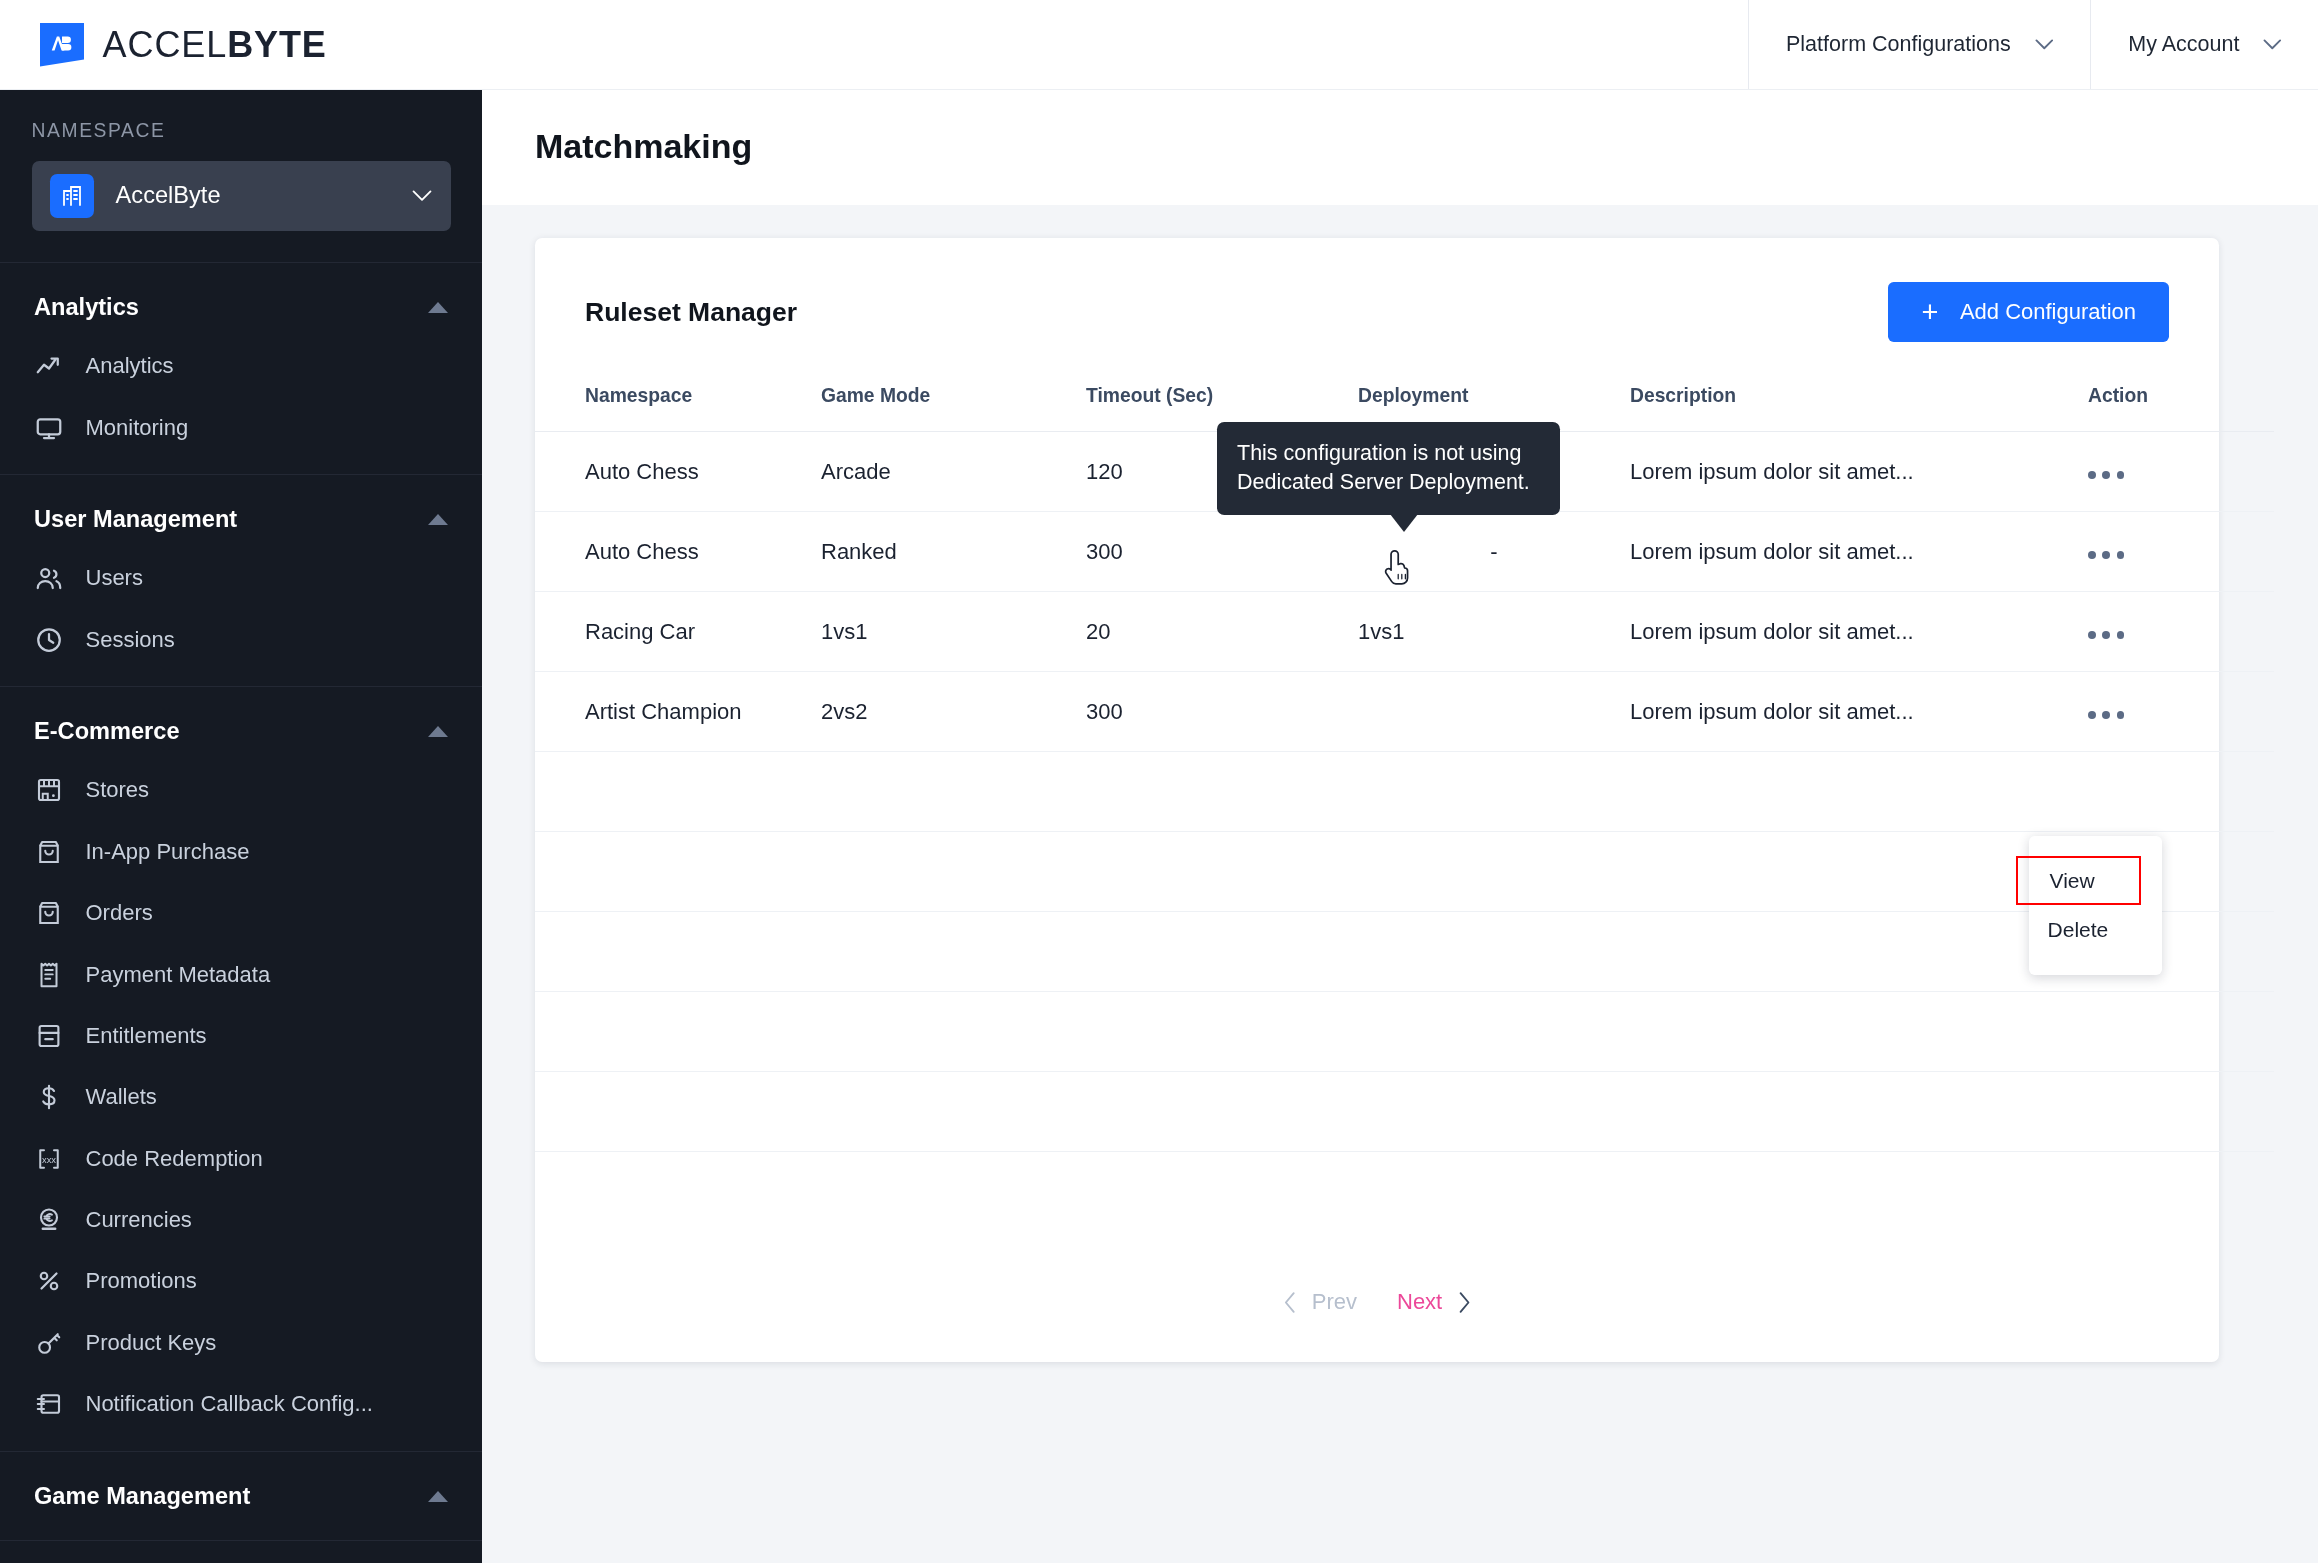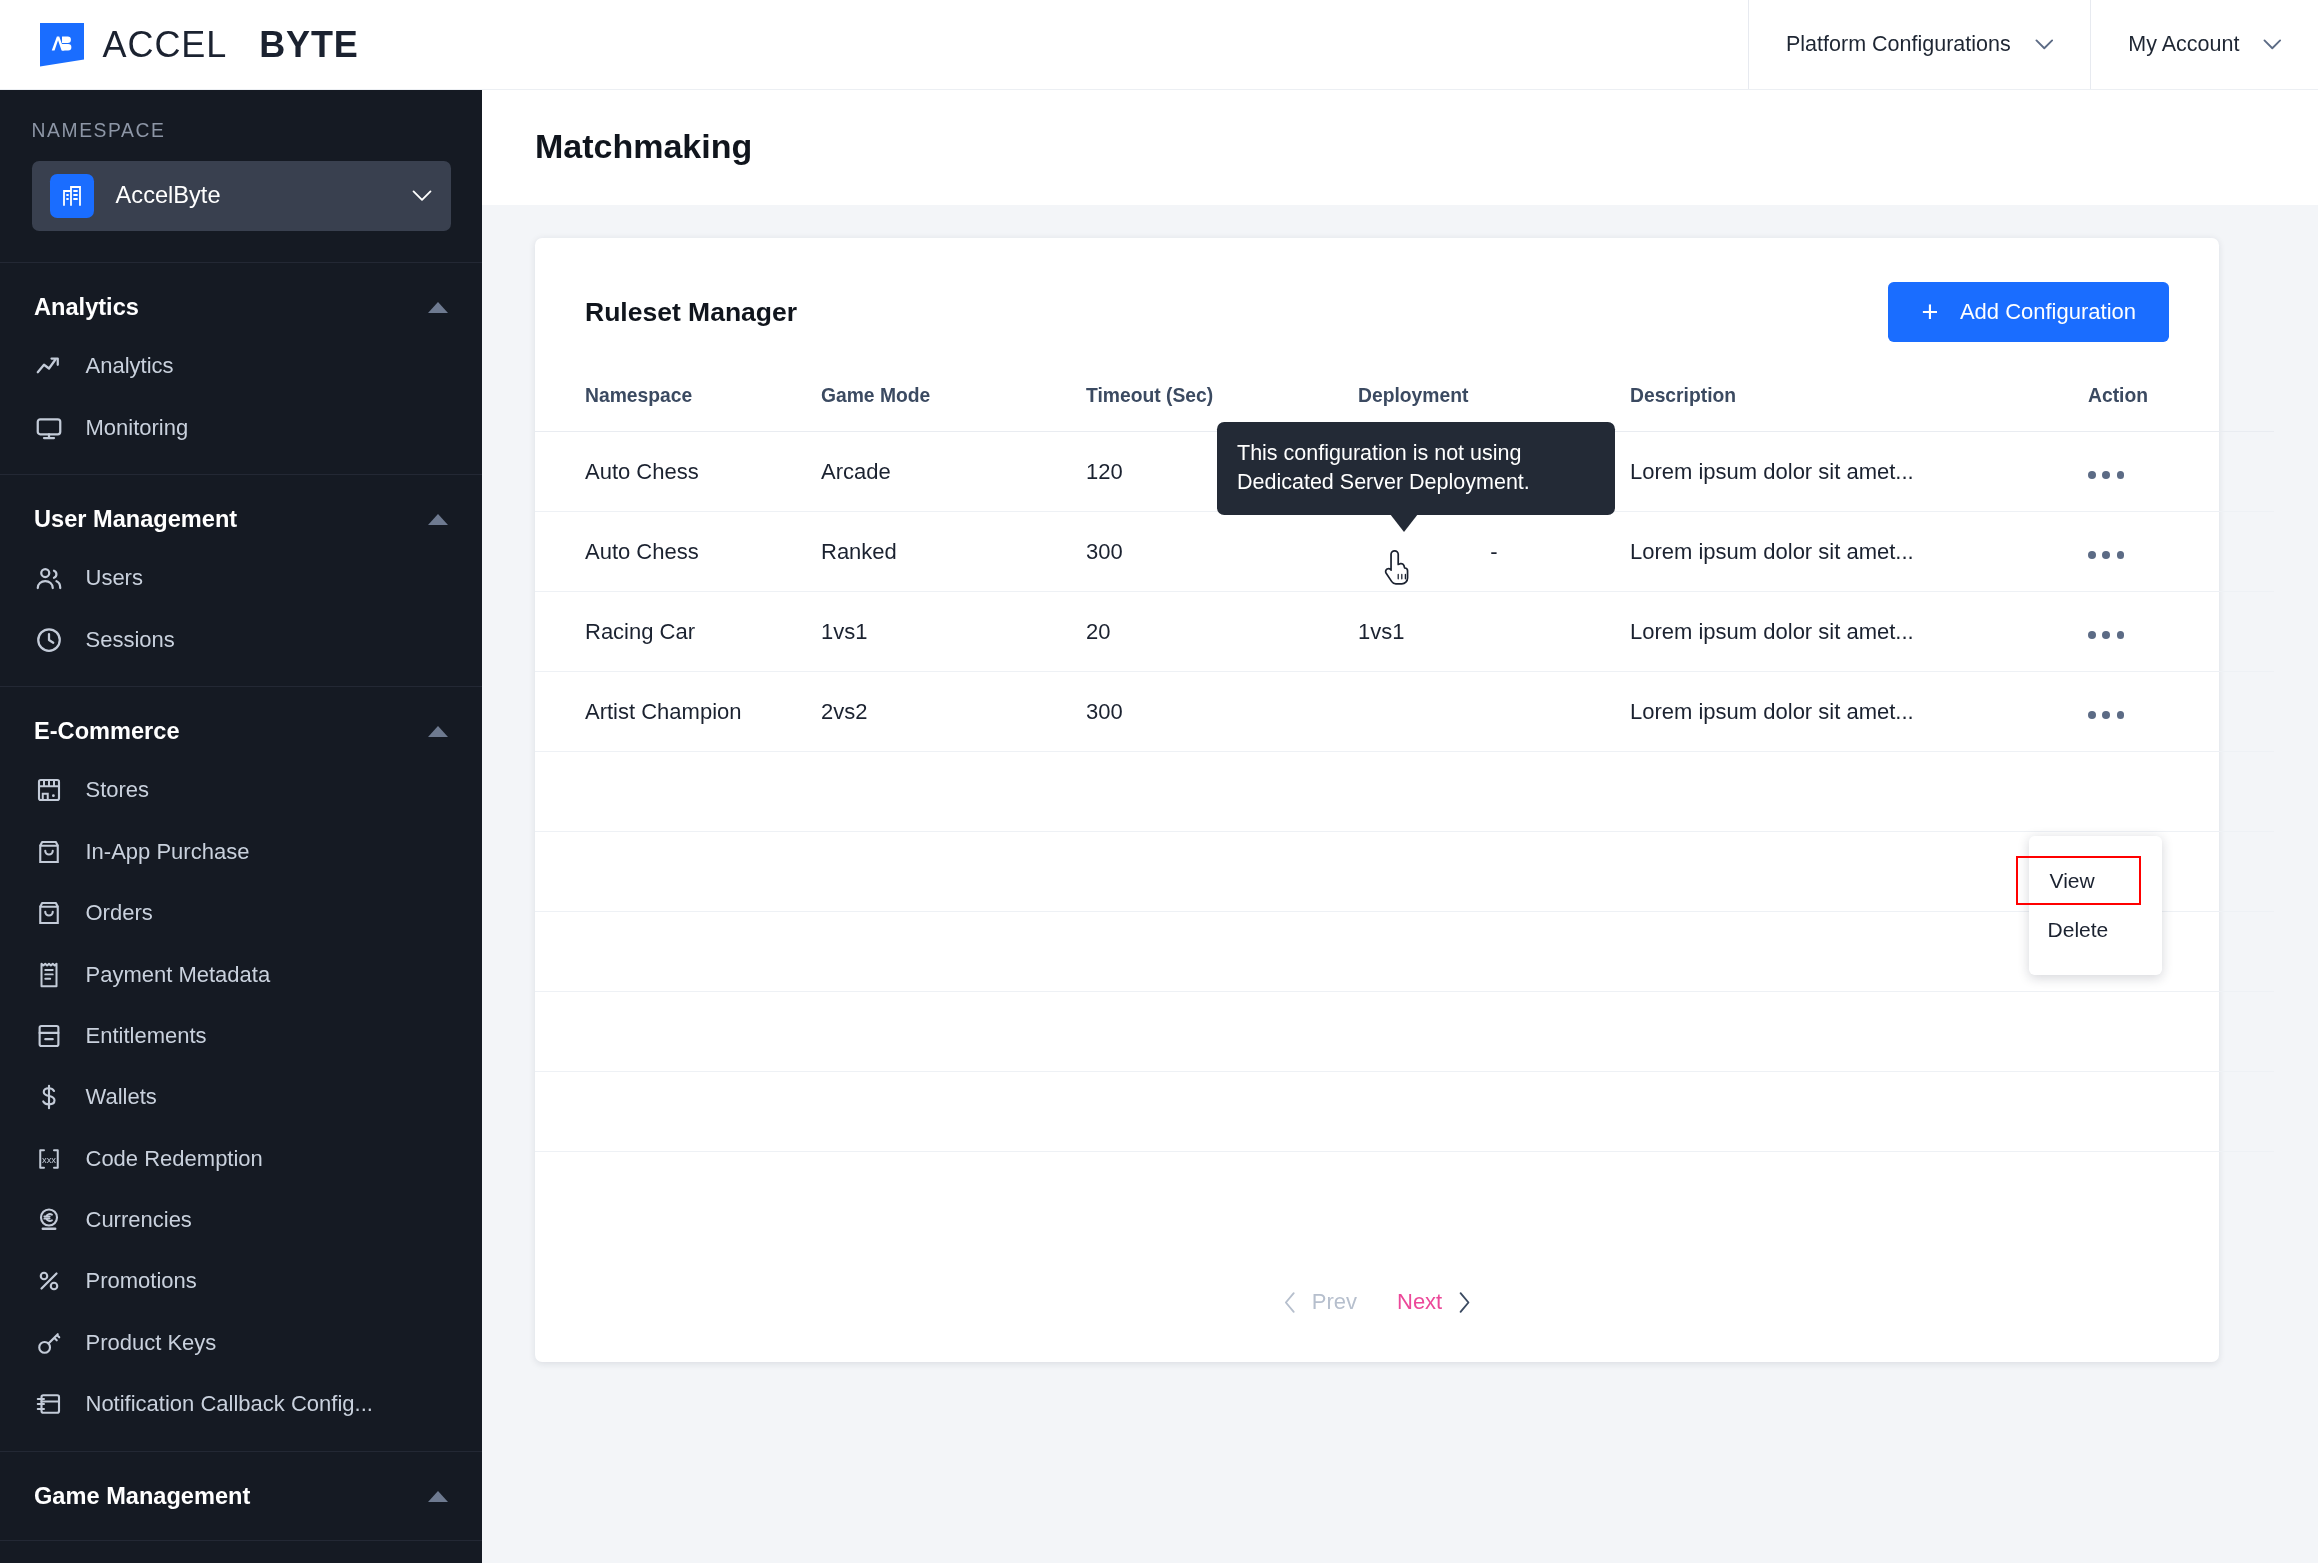--- a/index.html
+++ b/index.html
@@ -20,21 +20,21 @@
     position: relative; z-index: 40;
   }
   .brand { display: flex; align-items: center; padding-left: 40px; gap: 18.6px; flex: 0 0 auto; }
   .brand-mark {
     width: 44px; height: 44px; background: #1a6dff;
     clip-path: polygon(0 0, 100% 0, 100% 84%, 0 100%);
     position: relative; display:flex; align-items:center; justify-content:center;
   }
   .brand-mark svg { display:block; }
   .brand-text { font-size: 36px; letter-spacing: 0.9px; color: #1b2230; font-weight: 400; }
-  .brand-text b { font-weight: 700; margin-left: 32px; }
+  .brand-text b { font-weight: 700; }
   .topnav { margin-left: auto; display: flex; align-items: stretch; }
   .topnav-item {
     display: flex; align-items: center; gap: 24px;
     padding: 0 37px;
     border-left: 1.4px solid #e7eaf0;
     font-size: 21.5px; color: #1e2633; white-space: nowrap;
     cursor: pointer;
   }
   .chev { width: 18.6px; height: 10.7px; flex: 0 0 auto; }
   .chev svg { display:block; width:100%; height:100%; }
@@ -134,21 +134,21 @@
     padding: 40px 0 47px 0;
   }
   .pg { display: flex; align-items: center; gap: 14.3px; font-size: 22px; cursor: pointer; }
   .pg.disabled { color: #b6bfcd; cursor: default; }
   .pg.active { color: #ec4899; }
   .pg svg { display: block; }
 
   
   .tooltip {
     position: absolute; left: 1217px; top: 422px;
-    width: 398px;
+    width: 343px;
     background: #232a36; color: #ffffff;
     border-radius: 7.2px;
     padding: 17px 20px 18.6px 20px;
     font-size: 21.5px; line-height: 1.33;
     z-index: 60;
   }
   .tooltip::after {
     content: ""; position: absolute; left: 173px; bottom: -17px;
     border-left: 14.3px solid transparent; border-right: 14.3px solid transparent;
     border-top: 18.6px solid #232a36;

